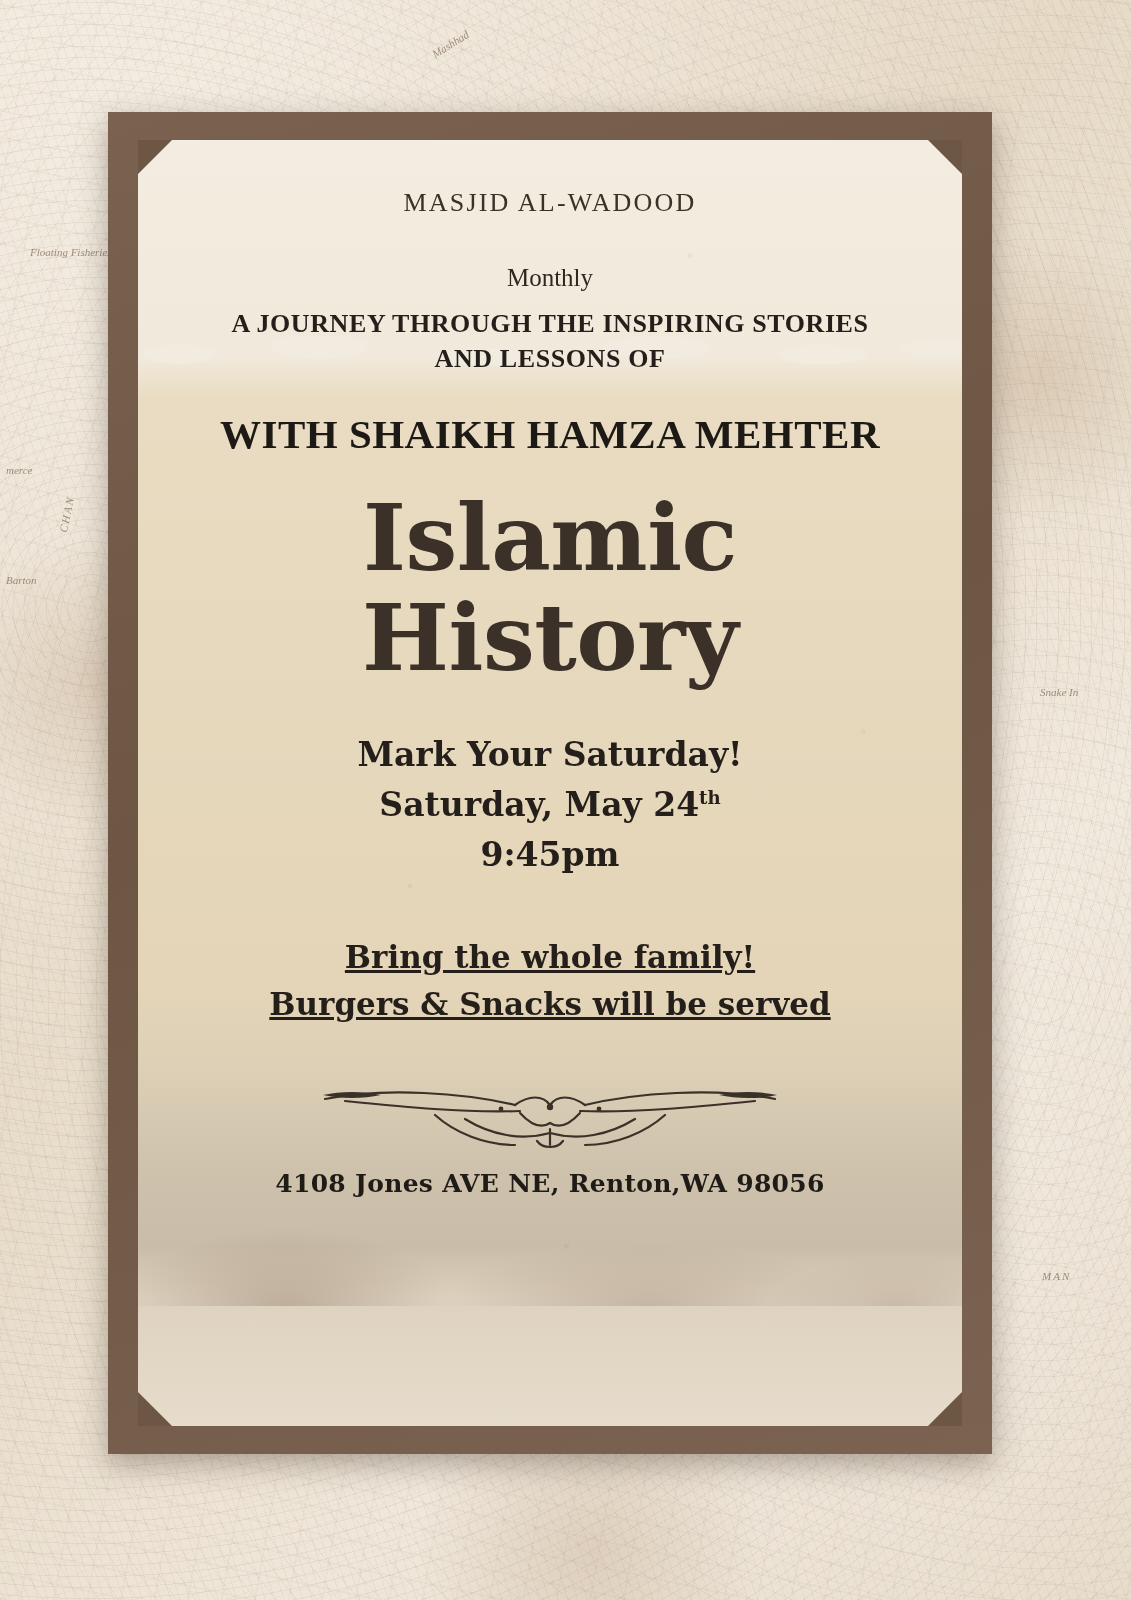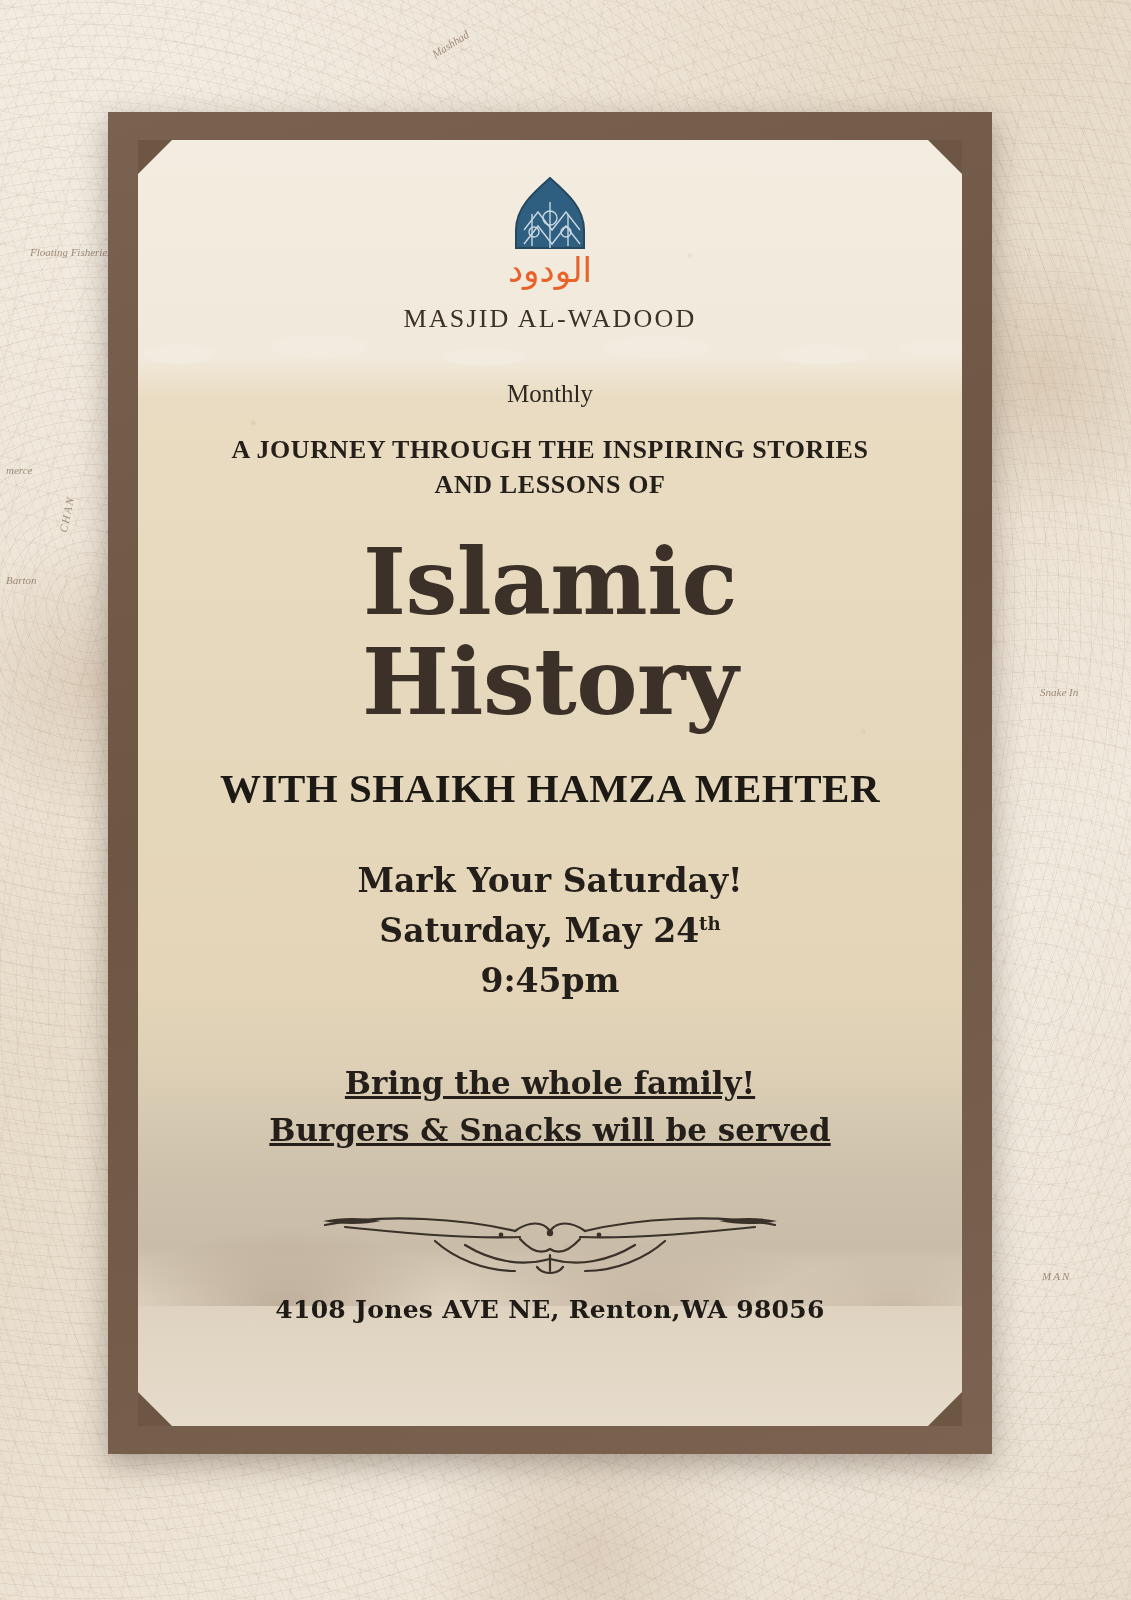--- a/index.html
+++ b/index.html
@@ -171,21 +171,21 @@
     font-weight: 400;
   }
 
   #monthly {
     margin-top: 46px;
     font-family: "Liberation Serif", serif;
     font-size: 25px;
     color: #2e2821;
   }
   #kicker {
-    margin-top: 24px;
+    margin-top: 14px;
     font-family: "Liberation Serif", serif;
     font-weight: bold;
     font-size: 26px;
     letter-spacing: 0.6px;
     line-height: 1.35;
     color: #241f1a;
     text-transform: uppercase;
   }
 
   #headline {
@@ -272,53 +272,36 @@
       <div id="bottom-wash"></div>
       <div id="grain"></div>
 
       <div class="corner tl"></div>
       <div class="corner tr"></div>
       <div class="corner bl"></div>
       <div class="corner br"></div>
 
       <div id="content">
 
-        <div id="logo-wrap">
-          <svg width="128" height="116" viewBox="0 0 128 116" aria-hidden="true">
-
-            <path d="M64 4 C 46 20, 30 34, 30 56 L30 74 L98 74 L98 56 C98 34, 82 20, 64 4 Z" fill="#2f5f80" stroke="#24485f" stroke-width="2"></path>
-
-            <g stroke="#d8e4ec" stroke-width="1.4" fill="none" opacity="0.9">
-              <path d="M38 70 L52 52 L66 70 L80 52 L94 70"></path>
-              <path d="M38 56 L52 38 L66 56 L80 38 L94 56"></path>
-              <path d="M46 72 L46 40 M64 74 L64 28 M82 72 L82 40"></path>
-              <circle cx="64" cy="44" r="7"></circle>
-              <circle cx="48" cy="58" r="5"></circle>
-              <circle cx="80" cy="58" r="5"></circle>
-            </g>
-
-            <text x="64" y="108" text-anchor="middle" font-family="DejaVu Sans, sans-serif" font-size="34" fill="#e8622a">الودود</text>
-          </svg>
-        </div>
 
         <div id="masjid-name">MASJID AL-WADOOD</div>
 
         <div id="monthly">Monthly</div>
 
         <div id="kicker">
           <span>A JOURNEY THROUGH THE INSPIRING STORIES</span><br>
           <span>AND LESSONS OF</span>
         </div>
 
+        <div id="speaker">WITH SHAIKH HAMZA MEHTER</div>
+
         <div id="headline">
           <span class="l1">Islamic</span>
           <span class="l2">History</span>
         </div>
-
-        <div id="speaker">WITH SHAIKH HAMZA MEHTER</div>
 
         <div id="when">
           <div>Mark Your Saturday!</div>
           <div>
             <span>Saturday, May 24</span><sup>th</sup>
           </div>
           <div>9:45pm</div>
         </div>
 
         <div id="invite">

